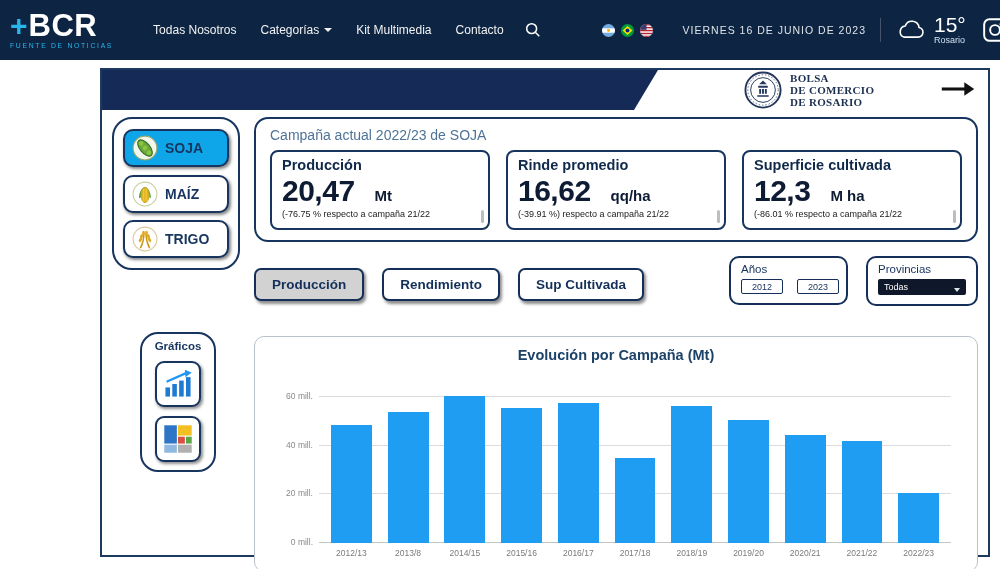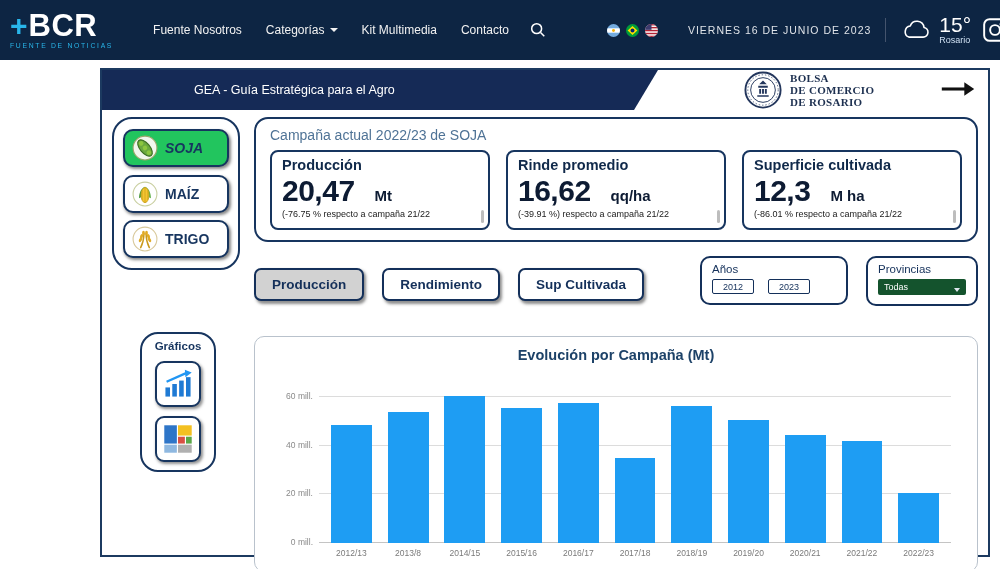--- a/index.html
+++ b/index.html
@@ -81,21 +81,21 @@
     border:2px solid #17355f; border-radius:20px;
     padding:10px 9px;
     display:flex; flex-direction:column; justify-content:space-between;
   }
   .crop-btn {
     height:38px; border:2px solid #17355f; border-radius:10px;
     background:#fff; display:flex; align-items:center; gap:7px; padding:0 7px;
     cursor:pointer; box-shadow:1.5px 2px 3px rgba(40,40,40,.55);
     font-family:inherit;
   }
-  .crop-btn.selected { background:#22c55e;font-style:italic; }
+  .crop-btn.selected { background:#0ea5e9; }
   .crop-icon { width:26px; height:26px; flex:0 0 26px; }
   .crop-icon svg { width:26px; height:26px; display:block; }
   .crop-label { font-size:14px; font-weight:bold; color:#17355f; }
 
   .graficos-panel {
     position:absolute; left:38px; top:222px;
     width:76px; height:140px;
     border:2px solid #17355f; border-radius:18px;
     display:flex; flex-direction:column; align-items:center; padding-top:6px;
   }
@@ -124,28 +124,28 @@
 
   .controls-row { display:flex; margin-top:14px; align-items:flex-start; }
   .tabs { display:flex; gap:18px; margin-top:12px; }
   .tab {
     border:2px solid #14305a; border-radius:7px; background:#fff;
     color:#14305a; font-weight:bold; font-size:13.5px; padding:7px 16px;
     cursor:pointer; box-shadow:2px 2.5px 3px rgba(30,30,30,.5); font-family:inherit;
   }
   .tab.selected { background:#d2d2d2; }
 
-  .years-panel { margin-left:auto; width:148px; border:2px solid #14305a; border-radius:10px; padding:5px 10px 9px; }
+  .years-panel { margin-left:auto; width:119px; border:2px solid #14305a; border-radius:10px; padding:5px 10px 9px; }
   .years-label, .prov-label { font-size:11.5px; color:#14305a; }
   .years-inputs { display:flex; gap:14px; margin-top:4px; }
   .year-input { width:42px; height:15px; border:1.6px solid #14305a; border-radius:2px; font-size:9px; color:#14305a; text-align:center; font-family:inherit; }
 
   .prov-panel { margin-left:18px; width:112px; border:2px solid #14305a; border-radius:10px; padding:5px 10px 9px; }
   .dropdown {
-    margin-top:4px; background:#14532d; color:#fff; font-size:9px;
+    margin-top:4px; background:#0f172a; color:#fff; font-size:9px;
     padding:3px 6px; display:flex; align-items:flex-end; justify-content:space-between;
     cursor:pointer; border-radius:2px;
   }
   .dropdown-chevron { width:0; height:0; border-left:3.5px solid transparent; border-right:3.5px solid transparent; border-top:4px solid #dfe6ee; }
 
   
   .chart-panel { margin-top:30px; border:1.5px solid #b9c2cc; border-radius:10px; padding:10px 12px 4px; background:#fff; }
   .chart-title { text-align:center; color:#1d4268; font-size:14.5px; font-weight:600; }
   .chart-plot { position:relative; height:158px; margin:22px 14px 24px 52px; }
   .gridline { position:absolute; left:0; right:0; height:1px; background:#dcdcdc; }
@@ -163,21 +163,21 @@
   <div class="logo">
     <div class="logo-row">
       <span class="logo-plus">+</span>
       <span class="logo-text">BCR</span>
     </div>
     <div class="logo-subtitle">FUENTE DE NOTICIAS</div>
   </div>
 
   <nav class="nav-links">
     <div class="nav-link">
-      <span>Fuente Nosotros</span>
+      <span>Todas Nosotros</span>
     </div>
     <div class="nav-link">
       <span>Categorías</span>
       <span class="chevron-down"></span>
     </div>
     <div class="nav-link">
       <span>Kit Multimedia</span>
     </div>
     <div class="nav-link">
       <span>Contacto</span>
@@ -262,21 +262,20 @@
       <circle cx="17.5" cy="6.5" r="1.3" fill="#fff"></circle>
     </svg>
   </button>
 </header>
 
 <section class="dashboard">
 
   <div class="dash-header">
     <div class="dash-left">
       <div class="dash-source">
-        <span class="source-value">GEA -  Guía Estratégica para el Agro</span>
       </div>
     </div>
     <div class="dash-right">
       <div class="org">
         <svg viewBox="0 0 40 40">
           <circle cx="20" cy="20" r="18.5" fill="#fff" stroke="#23365c" stroke-width="2"></circle>
           <circle cx="20" cy="20" r="16" fill="none" stroke="#23365c" stroke-width="0.8" stroke-dasharray="1.5 2"></circle>
           <circle cx="20" cy="20" r="13" fill="none" stroke="#23365c" stroke-width="1"></circle>
           <path d="M16 14 l4 -4 4 4 z M15 15.5 h10 v2 h-10 z M16 19 h2 v5 h-2 z M19 19 h2 v5 h-2 z M22 19 h2 v5 h-2 z M14 25.5 h12 v1.6 h-12 z" fill="#23365c"></path>
         </svg>

